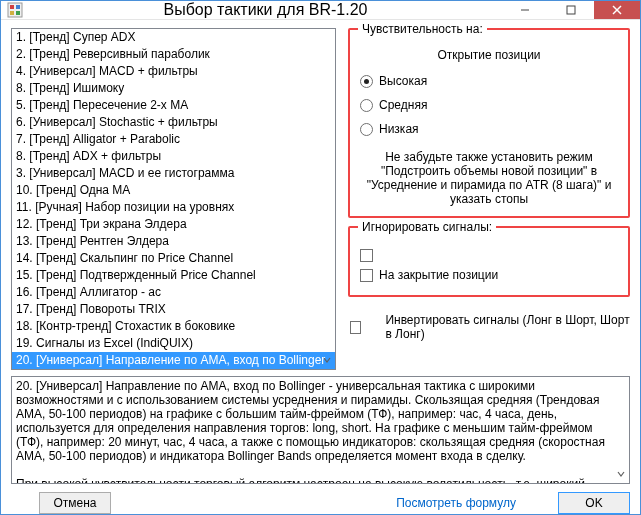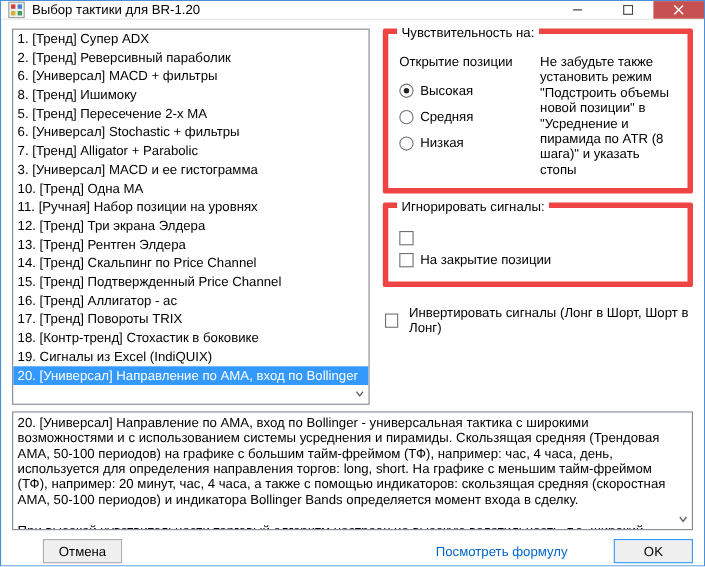--- a/index.html
+++ b/index.html
@@ -30,22 +30,22 @@
     width: 16px;
     height: 16px;
     margin: 0 6px;
     display: inline-flex;
     align-items: center;
     justify-content: center;
   }
   .titlebar .app-icon svg { width: 16px; height: 16px; }
   .titlebar .title {
     flex: 1;
-    text-align: left;
-    font-size: 12px;
+    text-align: center;
+    font-size: 16px;
     color: #000;
   }
   .titlebar .win-controls {
     display: flex;
     height: 100%;
   }
   .titlebar .win-btn {
     width: 46px;
     height: 100%;
     display: flex;
@@ -103,37 +103,39 @@
     align-items: center;
     justify-content: center;
     color: #606060;
   }
   .right-panel {
     flex: 1;
     display: flex;
     flex-direction: column;
   }
   .group {
-    border: 5px solid #ef4444;
+    border: 2px solid #ef4444;
     border-radius: 2px;
     margin-bottom: 8px;
     padding: 18px 10px 10px 10px;
     position: relative;
+    text-align: center;
   }
   .group-title {
     position: absolute;
     top: -8px;
     left: 8px;
     background: #fff;
     padding: 0 4px;
     font-size: 12px;
   }
   .sens-row {
     display: flex;
     gap: 10px;
+    flex-direction: column;
   }
   .sens-left {
     display: flex;
     flex-direction: column;
     gap: 2px;
     min-width: 118px;
   }
   .sens-left-header {
     margin-bottom: 6px;
   }
@@ -173,21 +175,21 @@
   .check {
     width: 13px;
     height: 13px;
     border: 1px solid #707070;
     box-sizing: border-box;
     background: #fff;
   }
   .invert-row {
     display: flex;
     align-items: center;
-    gap: 10px;
+    gap: 24px;
     padding: 8px 0 0 2px;
   }
   .desc-box {
     border: 1px solid #828790;
     box-sizing: border-box;
     height: 108px;
     margin-top: 6px;
     padding: 2px 4px;
     overflow: hidden;
     line-height: 14px;
@@ -265,25 +267,26 @@
     </div>
   </div>
 
   <div class="content">
     <div class="top-row">
 
       <div class="listbox">
         <div class="listbox-inner" id="listbox-inner">
             <div class="list-item">1. [Тренд] Супер ADX</div>
             <div class="list-item">2. [Тренд] Реверсивный параболик</div>
-            <div class="list-item">6. [Универсал] MACD + фильтры</div>
+            <div class="list-item">4. [Универсал] MACD + фильтры</div>
             <div class="list-item">8. [Тренд] Ишимоку</div>
             <div class="list-item">5. [Тренд] Пересечение 2-х MA</div>
             <div class="list-item">6. [Универсал] Stochastic + фильтры</div>
             <div class="list-item">7. [Тренд] Alligator + Parabolic</div>
+            <div class="list-item">8. [Тренд] ADX + фильтры</div>
             <div class="list-item">3. [Универсал] MACD и ее гистограмма</div>
             <div class="list-item">10. [Тренд] Одна MA</div>
             <div class="list-item">11. [Ручная] Набор позиции на уровнях</div>
             <div class="list-item">12. [Тренд] Три экрана Элдера</div>
             <div class="list-item">13. [Тренд] Рентген Элдера</div>
             <div class="list-item">14. [Тренд] Скальпинг по Price Channel</div>
             <div class="list-item">15. [Тренд] Подтвержденный Price Channel</div>
             <div class="list-item">16. [Тренд] Аллигатор - ас</div>
             <div class="list-item">17. [Тренд] Повороты TRIX</div>
             <div class="list-item">18. [Контр-тренд] Стохастик в боковике</div>

